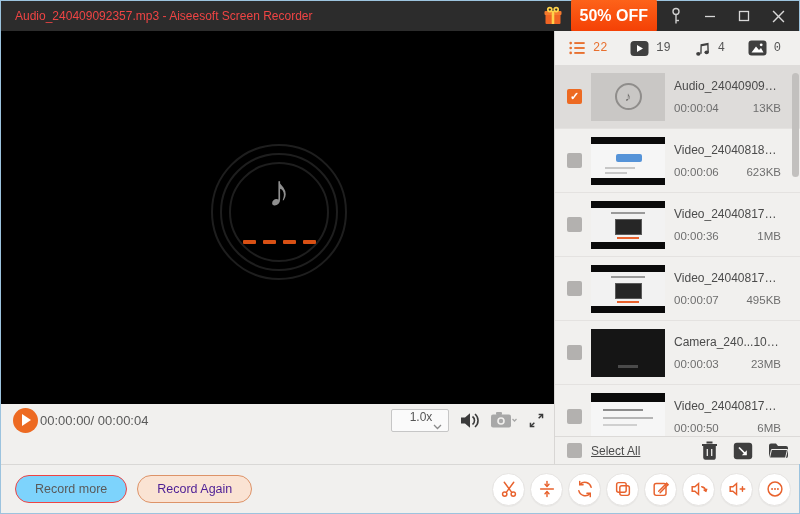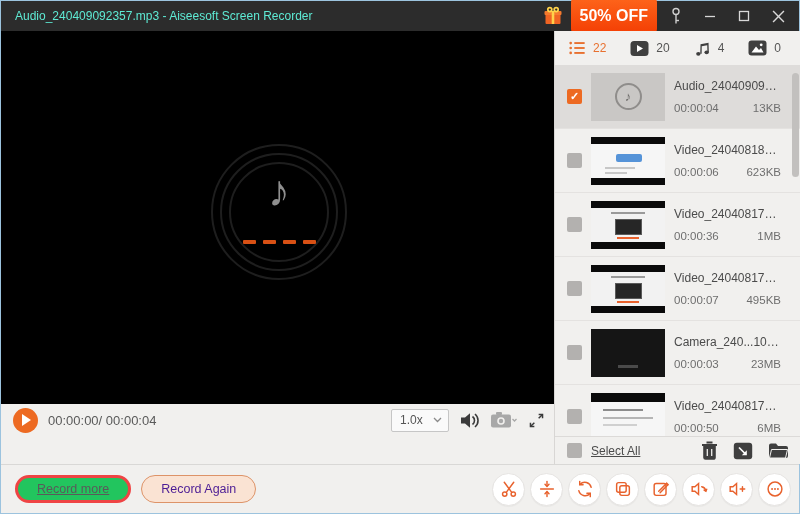--- a/index.html
+++ b/index.html
@@ -2,21 +2,21 @@
 <html><head>
 <meta charset="utf-8">
 <style>
   * { margin:0; padding:0; box-sizing:border-box; }
   html,body { width:800px; height:514px; }
   body { font-family:"Liberation Sans", sans-serif; overflow:hidden; background:#f1f0ee; }
   .window { width:800px; height:514px; display:flex; flex-direction:column; border:1px solid #9cc3de; }
 
   
   .titlebar { height:30px; background:#2c2c2c; display:flex; align-items:center; padding:0 6px 0 14px; flex:none; }
-  .title-text { color:#5eead4; font-size:12px; white-space:nowrap; }
+  .title-text { color:#ef4444; font-size:12px; white-space:nowrap; }
   .tb-right { margin-left:auto; display:flex; align-items:center; gap:4px; }
   .promo-pill { background:linear-gradient(180deg,#ff6a1e,#f23800); color:#fff; font-size:16px; font-weight:bold;
     padding:14px 9px; border-radius:10px; white-space:nowrap; cursor:pointer; }
   .tb-btn { width:30px; height:26px; display:flex; align-items:center; justify-content:center; cursor:pointer; }
   .gift-btn { width:28px; }
 
   
   .body { flex:1; display:flex; min-height:0; }
   .left-pane { width:553px; display:flex; flex-direction:column; flex:none; }
 
@@ -38,35 +38,35 @@
     border-left:4px solid transparent; border-right:4px solid transparent; border-top:6px solid #e8622d; }
   .timeline { position:absolute; left:12px; top:7px; width:478px; height:19px; background:#f4c8a6;
     border:1px solid #e8702f; border-radius:2px; cursor:pointer; }
   .t-handle { position:absolute; top:1px; width:8px; height:15px; background:#e8622d; border-radius:1px;
     display:flex; align-items:center; justify-content:center; cursor:ew-resize; }
   .t-handle.left { left:1px; } .t-handle.right { right:1px; }
   .t-handle .grip { width:4px; height:9px;
     background:repeating-linear-gradient(180deg,#e8622d 0 2px,#ffd9c2 2px 3px); }
   .trim-btn { position:absolute; right:6px; top:5px; height:22px; line-height:22px; padding:0 14px;
     background:#ed6a22; color:#fff; font-size:12px; border:none; border-radius:11px; cursor:pointer; }
-  .play-row { height:32px; display:flex; align-items:center; padding:0 8px 0 12px; gap:10px; }
+  .play-row { height:32px; display:flex; align-items:center; padding:0 8px 0 12px; gap:2px; }
   .play-btn { width:25px; height:25px; border-radius:50%; background:#ed6a22; border:none; position:relative; cursor:pointer; flex:none; }
   .play-btn::after { content:""; position:absolute; left:9px; top:6.5px; border-left:9px solid #fff;
     border-top:6px solid transparent; border-bottom:6px solid transparent; }
   .time-text { font-size:13px; color:#5a5a5a; white-space:nowrap; }
   .play-right { margin-left:auto; display:flex; align-items:center; gap:10px; }
   .speed-box { width:58px; height:23px; background:#fafafa; border:1px solid #c6c6c6; border-radius:2px;
-    display:flex; align-items:center; padding:0 6px 0 8px; cursor:pointer; }
+    display:flex; align-items:center; padding:0 6px 0 8px; cursor:pointer;flex-direction:column; }
   .speed-val { font-size:12px; color:#555; }
   .speed-box svg { margin-left:auto; }
   .icon-btn { background:none; border:none; display:flex; align-items:center; justify-content:center; cursor:pointer; padding:0; }
 
   
   .sidebar { width:247px; background:#f1f0ee; border-left:1px solid #d8d6d4; display:flex; flex-direction:column; flex:none; }
-  .tabs { height:34px; display:flex; align-items:center; justify-content:space-between; padding:0 20px 0 13px; flex:none; }
+  .tabs { height:34px; display:flex; align-items:center; justify-content:space-between; padding:0 20px 0 13px; flex:none;font-family:Liberation Mono, monospace; }
   .tab { display:flex; align-items:center; gap:7px; cursor:pointer; }
   .tab-count { font-size:12px; color:#555; }
   .tab.active .tab-count { color:#e8702f; }
   .rec-list { flex:1; position:relative; overflow:hidden; }
   .rec-item { height:64px; display:flex; align-items:center; gap:9px; padding:0 20px 0 12px;
     border-bottom:1px solid #e4e2e0; cursor:pointer; }
   .rec-item.selected { background:#dedcda; }
   .cbox { width:15px; height:15px; border-radius:2px; background:#b3b1af; flex:none; cursor:pointer;
     display:flex; align-items:center; justify-content:center; }
   .cbox.checked { background:#ed6a22; }
@@ -92,21 +92,21 @@
   .dark-dash { position:absolute; left:27px; bottom:9px; width:20px; height:3px; background:#4a4a4a; }
   .select-row { height:28px; border-top:1px solid #dcdad8; display:flex; align-items:center; gap:9px;
     padding:0 12px 0 12px; flex:none; background:#f1f0ee; }
   .select-label { font-size:12px; color:#4b4b4b;text-decoration:underline; }
   .file-actions { margin-left:auto; display:flex; align-items:center; gap:15px; }
 
   
   .bottombar { height:49px; background:#f1f0ee; border-top:1px solid #d9d8d6; display:flex; align-items:center;
     padding:0 8px 0 14px; gap:10px; flex:none; }
   .pill-btn { height:28px; border-radius:14px; padding:0 19px; font-size:12.5px; cursor:pointer; }
-  .pill-white { background:#22c55e; border:3px solid #ef4444; color:#5a5a5a;text-decoration:underline; }
+  .pill-white { background:#7dd3fc; border:1px solid #ef4444; color:#5a5a5a; }
   .pill-orange { background:#fae3d3; border:1px solid #dd9368; color:#4c1d95; }
   .tool-cluster { margin-left:auto; display:flex; align-items:center; gap:5px; }
   .circle-btn { width:33px; height:33px; border-radius:50%; background:#fff; border:1px solid #e6e4e2;
     display:flex; align-items:center; justify-content:center; cursor:pointer; box-shadow:0 1px 1px rgba(0,0,0,.04); }
 </style>
 </head>
 <body>
 
 <div class="window">
 
@@ -221,21 +221,21 @@
                 <line x1="7" y1="15.5" x2="18.5" y2="15.5"></line>
               </g>
           </svg>
           <span class="tab-count">22</span>
         </div>
         <div class="tab">
           <svg width="19" height="17" viewBox="0 0 19 17">
             <rect x="0.5" y="1" width="18" height="15" rx="3.5" fill="#3f3f3f"></rect>
             <polygon points="7,5 13,8.5 7,12" fill="#fff"></polygon>
           </svg>
-          <span class="tab-count">20</span>
+          <span class="tab-count">19</span>
         </div>
         <div class="tab">
           <svg width="17" height="17" viewBox="0 0 18 18">
             <g fill="#3f3f3f">
               <ellipse cx="4.6" cy="14.6" rx="2.3" ry="2"></ellipse>
                 <ellipse cx="13.4" cy="13.1" rx="2.3" ry="2"></ellipse>
               <polygon points="6.6,14.6 6.9,4.5 15.4,3 15.7,13.1 14.2,13.1 14,5.6 8.2,6.6 8.1,14.6"></polygon>
             </g>
           </svg>
           <span class="tab-count">4</span>

